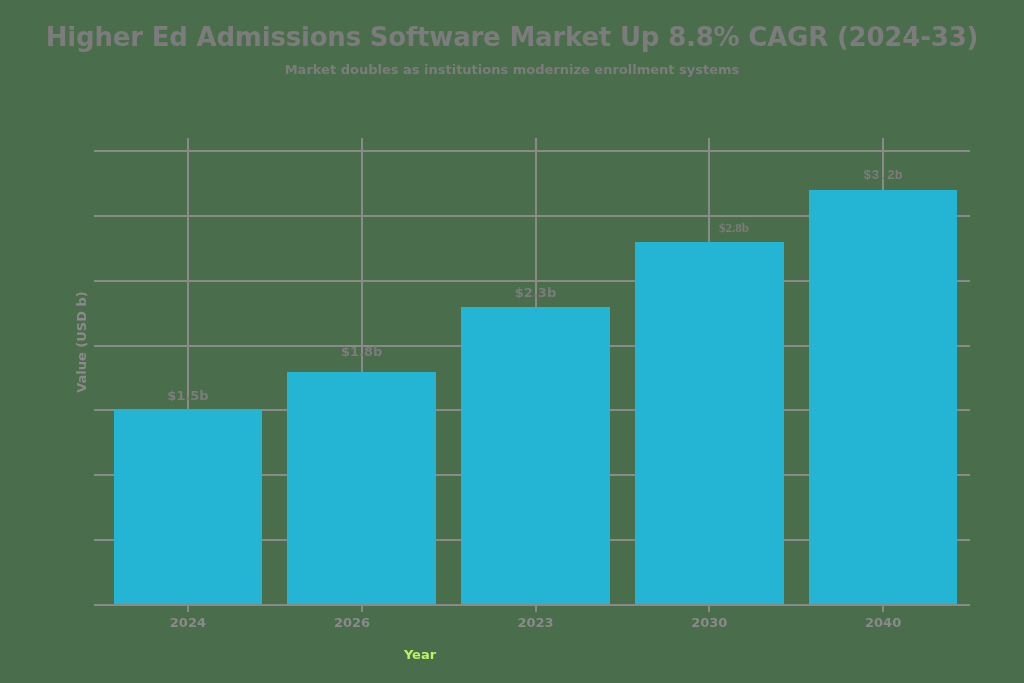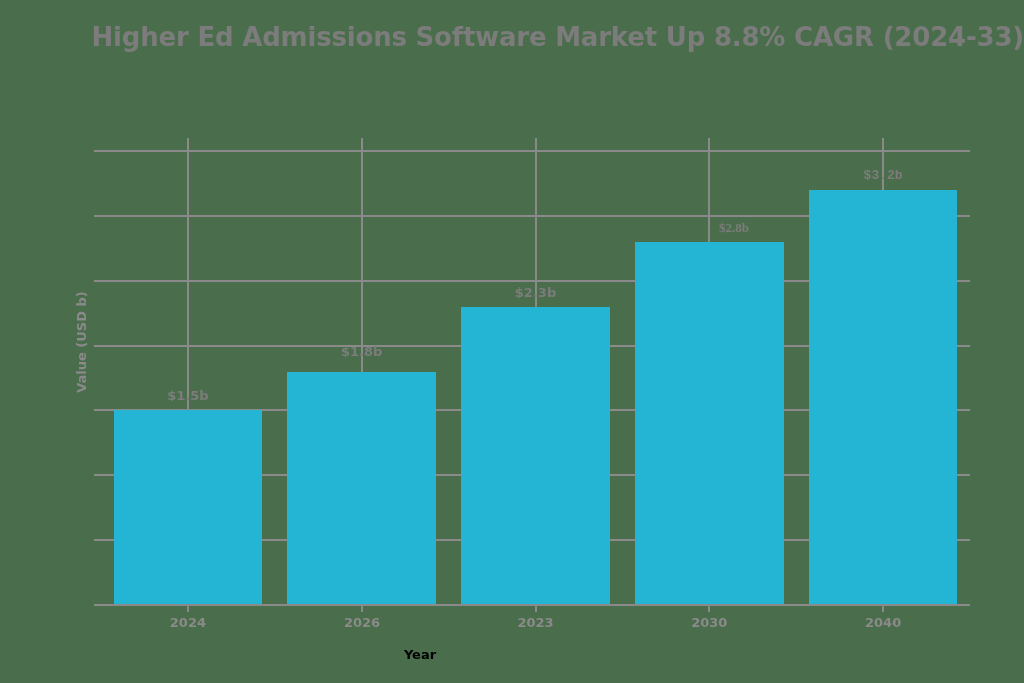--- a/index.html
+++ b/index.html
@@ -20,21 +20,21 @@
     background: #4a6e4b;
     box-sizing: border-box;
   }
 
   
   #chart-title {
     position: absolute;
     left: 0;
     top: 22px;
     width: 1024px;
-    text-align: right;
+    text-align: center;
     font-size: 26px;
     font-weight: bold;
     color: #7c7c7c;
     letter-spacing: -0.2px;
     white-space: nowrap;
   }
   #chart-subtitle {
     position: absolute;
     left: 0;
     top: 62px;
@@ -115,21 +115,21 @@
     white-space: nowrap;
   }
   #x-axis-title {
     position: absolute;
     left: 0;
     top: 647px;
     width: 840px;
     text-align: center;
     font-size: 13px;
     font-weight: bold;
-    color: #000000;
+    color: #bef264;
     white-space: nowrap;
   }
 
   
   .bar {
     position: absolute;
     bottom: 0;
     background: #23b5d3;
   }
   .bar-value-label {
@@ -141,20 +141,21 @@
     white-space: nowrap;
   }
 </style>
 </head>
 <body>
 
 <div id="chart-root">
 
   <div id="chart-title">Higher Ed Admissions Software Market Up 8.8% CAGR (2024-33)</div>
 
+  <div id="chart-subtitle">Market doubles as institutions modernize enrollment systems</div>
 
   <div id="y-axis-title">Value (USD b)</div>
 
   <div id="x-axis-title">Year</div>
 
   <div id="plot-area">
     <div id="gridlines-h">
         <div class="gridline-h" style="top: 401.139px;"></div>
         <div class="gridline-h" style="top: 336.278px;"></div>
         <div class="gridline-h" style="top: 271.417px;"></div>
@@ -193,21 +194,21 @@
         <div class="bar" style="left: 360.2px; width: 148.599px; height: 298.361px;"></div>
         <div class="bar" style="left: 534px; width: 148.599px; height: 363.222px;"></div>
         <div class="bar" style="left: 707.801px; width: 148.599px; height: 415.111px;"></div>
       </div>
     <div id="axis-x-line"></div>
   </div>
 
   <div id="ytick-labels-layer"></div>
   <div id="xtick-labels-layer">
       <div class="xtick-label" style="left: 187.9px;">2024</div>
-      <div class="xtick-label" style="left: 362px;">2026</div>
+      <div class="xtick-label" style="left: 352px;">2026</div>
       <div class="xtick-label" style="left: 535.5px;">2023</div>
       <div class="xtick-label" style="left: 709.3px;">2030</div>
       <div class="xtick-label" style="left: 883.1px;">2040</div>
     </div>
   <div id="bar-labels-layer">
       <div class="bar-value-label" style="left: 187.9px; top: 388.417px;">$1.5b</div>
       <div class="bar-value-label" style="left: 361.7px; top: 344px;">$1.8b</div>
       <div class="bar-value-label" style="left: 535.5px; top: 284.639px;">$2.3b</div>
       <div class="bar-value-label" style="left: 734px; top: 219.778px; font-family: Liberation Serif, serif;">$2.8b</div>
       <div class="bar-value-label" style="left: 883.1px; top: 167.889px; font-family: Liberation Mono, monospace;">$3.2b</div>

